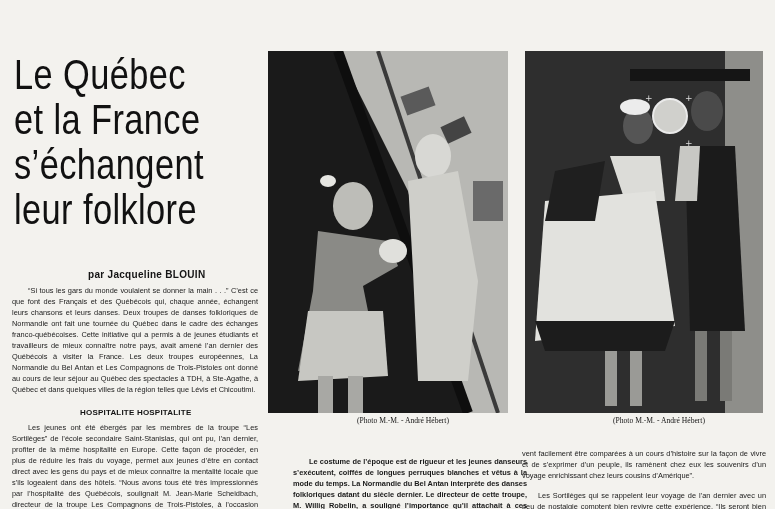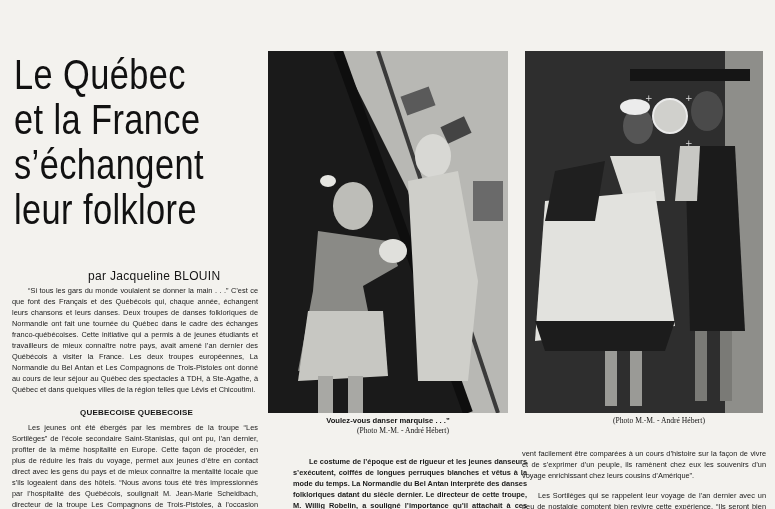--- a/index.html
+++ b/index.html
@@ -14,21 +14,21 @@
     .headline {
       position: absolute; left: 14px; top: 12px; width: 240px;
       font-family: "Liberation Sans", sans-serif;
       font-size: 43px; line-height: 45px; font-weight: normal;
       transform: scaleX(0.80); transform-origin: left top;
       letter-spacing: 0.5px; margin: 0; color: #111;
     }
     .headline span { display: block; white-space: nowrap; }
     .byline {
       position: absolute; left: 88px; top: 229px;
-      font-size: 12px; font-weight: normal; letter-spacing: 0.3px;
+      font-size: 10px; font-weight: bold; letter-spacing: 0.3px;
     }
     .col {
       position: absolute; font-size: 7.4px; line-height: 11px;
       text-align: justify; hyphens: manual; color: #1a1a1a;
     }
     .col p { margin: 0; text-indent: 16px; }
     .subhead {
       position: absolute; left: 80px; top: 368px;
       font-size: 8px; font-weight: bold; letter-spacing: 0.2px;
     }
@@ -53,21 +53,21 @@
     <span>s’échangent</span>
     <span>leur folklore</span>
   </h1>
 
   <div class="byline">par Jacqueline BLOUIN</div>
 
   <div class="col" style="left:12px; top:245px; width:246px;">
     <p>“Si tous les gars du monde voulaient se donner la main . . .” C’est ce que font des Français et des Québécois qui, chaque année, échangent leurs chansons et leurs danses. Deux troupes de danses folkloriques de Normandie ont fait une tournée du Québec dans le cadre des échanges franco-québécoises. Cette initiative qui a permis à de jeunes étudiants et travailleurs de mieux connaître notre pays, avait amené l’an dernier des Québécois à visiter la France. Les deux troupes européennes, La Normandie du Bel Antan et Les Compagnons de Trois-Pistoles ont donné au cours de leur séjour au Québec des spectacles à TDH, à Ste-Agathe, à Québec et dans quelques villes de la région telles que Lévis et Chicoutimi.</p>
   </div>
 
-  <div class="subhead">QUEBECOISE QUEBECOISE</div>
+  <div class="subhead">HOSPITALITE HOSPITALITE</div>
 
   <div class="col" style="left:12px; top:382px; width:246px;">
     <p>Les jeunes ont été ébergés par les membres de la troupe “Les Sortilèges” de l’école secondaire Saint-Stanislas, qui ont pu, l’an dernier, profiter de la même hospitalité en Europe. Cette façon de procéder, en plus de réduire les frais du voyage, permet aux jeunes d’être en contact direct avec les gens du pays et de mieux connaître la mentalité locale que s’ils logeaient dans des hôtels. “Nous avons tous été très impressionnés par l’hospitalité des Québécois, soulignait M. Jean-Marie Scheidbach, directeur de la troupe Les Compagnons de Trois-Pistoles, à l’occasion d’une conférence de presse à l’auberge du Vieux S-tGabriel où s’étalent réunies les deux troupes de Normandie et les Sortilèges de Montréal. Les Compagnons de Trois-Pistoles présentent des danses de la Cour de Louis XIV.</p>
   </div>
 
   <div class="photo" style="left:268px; top:11px; width:240px; height:362px;">
     <svg viewBox="0 0 240 362" preserveAspectRatio="none">
       <rect width="240" height="362" fill="#1e1e1e"></rect>
       <polygon points="70,0 240,0 240,362 200,362 160,300 150,200 120,120" fill="#b8b8b4"></polygon>
       <polygon points="0,0 70,0 140,140 170,260 200,362 0,362" fill="#1a1a1a"></polygon>
@@ -81,21 +81,20 @@
       <ellipse cx="85" cy="155" rx="20" ry="24" fill="#bdbdb8"></ellipse>
       <ellipse cx="60" cy="130" rx="8" ry="6" fill="#e6e6e2"></ellipse>
       <polygon points="50,180 120,190 130,215 95,235 110,310 30,320 45,240" fill="#8a8a86"></polygon>
       <polygon points="40,260 115,260 120,325 30,330" fill="#c7c7c2"></polygon>
       <rect x="50" y="325" width="15" height="37" fill="#a8a8a4"></rect>
       <rect x="80" y="325" width="15" height="37" fill="#a8a8a4"></rect>
       <ellipse cx="125" cy="200" rx="14" ry="12" fill="#e0e0dc"></ellipse>
     </svg>
   </div>
   <div class="caption" style="left:268px; top:376px; width:240px;">
-    <span class="title">Voulez-vous danser marquise . . .”</span>
     <span class="credit">(Photo M.-M. - André Hébert)</span>
   </div>
 
   <div class="photo" style="left:525px; top:11px; width:238px; height:362px;">
     <svg viewBox="0 0 238 362" preserveAspectRatio="none">
       <rect width="238" height="362" fill="#2e2e2e"></rect>
       <rect x="200" y="0" width="38" height="362" fill="#8e8e8a"></rect>
       <rect x="105" y="18" width="120" height="12" fill="#151515"></rect>
       <circle cx="145" cy="65" r="17" fill="#d0d0cc" stroke="#eaeaea" stroke-width="2"></circle>
       <text x="120" y="50" font-size="9" fill="#ddd" font-family="DejaVu Sans, sans-serif">+</text>

